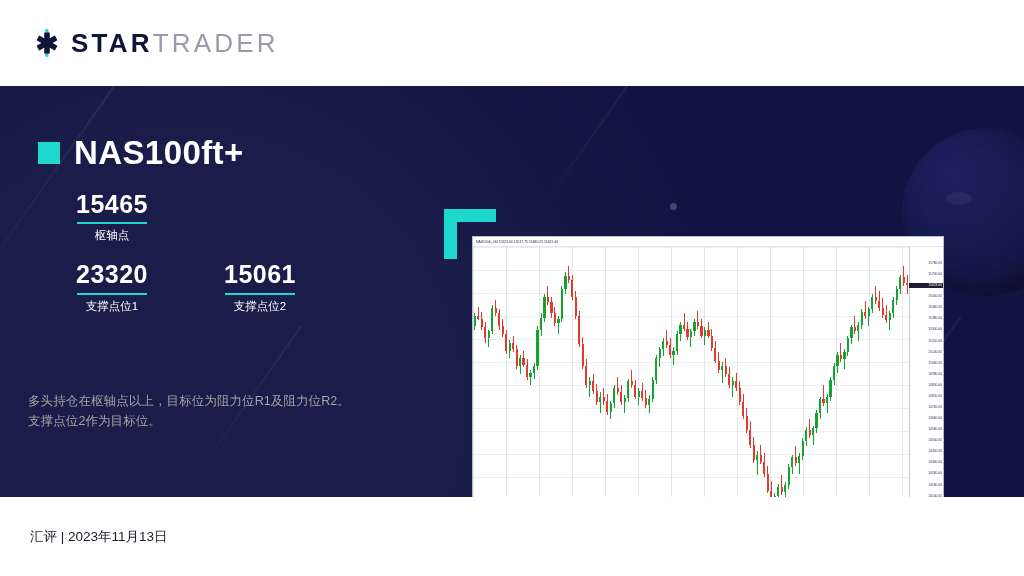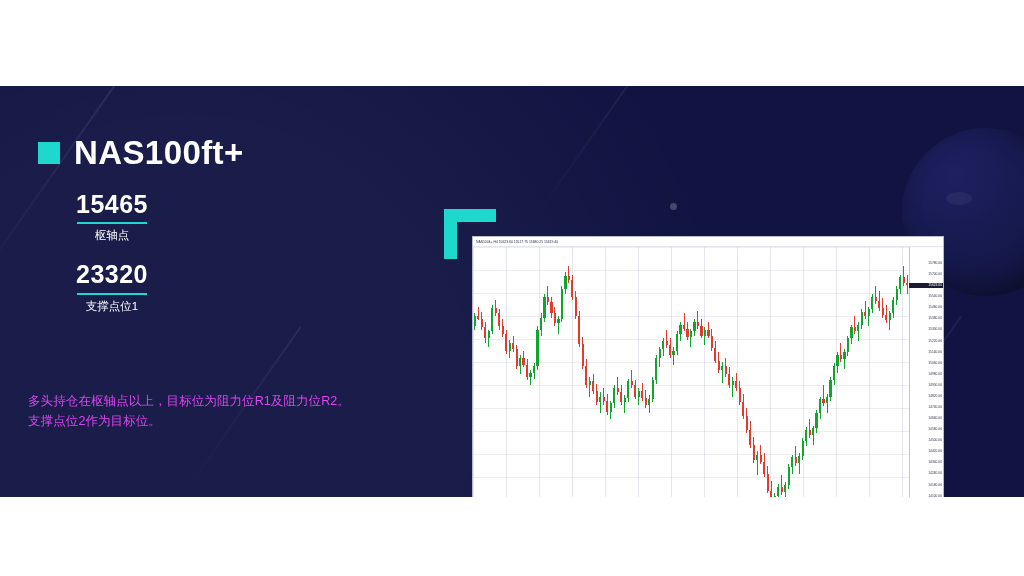--- a/index.html
+++ b/index.html
@@ -63,21 +63,21 @@
   .lvl-row { display: flex; }
   .lvl {
     width: 148px; text-align: center; margin-bottom: 18px;
   }
   .lvl-num { color: #ffffff; font-size: 25px; font-weight: 700; letter-spacing: 0.5px; line-height: 1.05; }
   .lvl-rule { width: 70px; height: 2px; background: #1fd8cd; margin: 5px auto 4px; }
   .lvl-label { color: #ffffff; font-size: 11.5px; font-weight: 400; }
 
   .analysis { position: absolute; left: 28px; top: 306px; width: 400px; }
   .analysis-title { color: #ff2d87; font-size: 13px; font-weight: 700; margin-bottom: 8px; }
-  .analysis-body { color: #d946ef; font-size: 12.6px; line-height: 1.55; font-weight: 400; }
+  .analysis-body { color: #a3a3a3; font-size: 12.6px; line-height: 1.55; font-weight: 400; }
 
   
   .bracket { position: absolute; }
   .bracket span { position: absolute; background: #1fd8cd; display: block; }
   .br-tl { left: 444px; top: 123px; width: 52px; height: 50px; }
   .br-tl .h { left: 0; top: 0; width: 52px; height: 13px; }
   .br-tl .v { left: 0; top: 0; width: 13px; height: 50px; }
 
   .chart-panel {
     position: absolute; left: 472px; top: 150px; width: 472px; height: 296px;
@@ -120,20 +120,37 @@
     position: absolute; left: 0; top: 497px; width: 1024px; height: 79px;
     background: #ffffff; display: flex; align-items: center;
   }
   .footer-text { margin-left: 30px; color: #1c1c28; font-size: 13.5px; }
 </style>
 </head>
 <body>
 
 <div class="page">
 
+  <div class="header">
+    <div class="logo-wrap">
+      <div class="logo-mark">
+        <svg width="34" height="34" viewBox="0 0 34 34" aria-hidden="true">
+          <rect x="15.2" y="3.2" width="3.2" height="4.2" fill="#1fd8cd"></rect>
+          <rect x="15.2" y="26.6" width="3.2" height="4.2" fill="#1fd8cd"></rect>
+          <rect x="14.2" y="6.5" width="5.6" height="21" rx="0.6" fill="#111338"></rect>
+          <rect x="14.2" y="6.5" width="5.6" height="21" rx="0.6" fill="#111338" transform="rotate(60 17 17)"></rect>
+          <rect x="14.2" y="6.5" width="5.6" height="21" rx="0.6" fill="#111338" transform="rotate(120 17 17)"></rect>
+        </svg>
+      </div>
+      <div class="logo-text">
+        <span class="logo-star">STAR</span>
+        <span class="logo-trader">TRADER</span>
+      </div>
+    </div>
+  </div>
 
   <div class="panel">
     <div class="planet"></div>
     <div class="dot" style="left:670px; top:117px; width:7px; height:7px;"></div>
     <div class="dot" style="left:905px; top:300px; width:4px; height:4px; background:rgba(255,255,255,0.14);"></div>
 
     <div class="streak" style="left:120px; top:-10px; height:300px; opacity:.6;"></div>
     <div class="streak" style="left:300px; top:240px; height:200px; opacity:.5;"></div>
     <div class="streak" style="left:640px; top:-20px; height:180px; opacity:.5;"></div>
     <div class="streak" style="left:960px; top:230px; height:190px; opacity:.45;"></div>
@@ -151,20 +168,25 @@
           <div class="lvl-label">枢轴点</div>
         </div>
       </div>
       <div class="lvl-row">
       </div>
       <div class="lvl-row">
         <div class="lvl">
           <div class="lvl-num">23320</div>
           <div class="lvl-rule"></div>
           <div class="lvl-label">支撑点位1</div>
+        </div>
+        <div class="lvl">
+          <div class="lvl-num">15061</div>
+          <div class="lvl-rule"></div>
+          <div class="lvl-label">支撑点位2</div>
         </div>
       </div>
     </div>
 
     <div class="analysis">
       <div class="analysis-body">多头持仓在枢轴点以上，目标位为阻力位R1及阻力位R2。</div>
       <div class="analysis-body">支撑点位2作为目标位。</div>
     </div>
 
     <div class="bracket br-tl">
@@ -702,14 +724,17 @@
           <div class="price-tick" style="top: 214.4px;">14340.00</div>
           <div class="price-tick" style="top: 225.477px;">14260.00</div>
           <div class="price-tick" style="top: 236.554px;">14180.00</div>
           <div class="price-tick" style="top: 247.631px;">14100.00</div>
           <div class="price-now" style="top: 35.7708px;">15623.60</div>
         </div>
 
     </div>
   </div>
 
+  <div class="footer">
+    <div class="footer-text">汇评 | 2023年11月13日</div>
+  </div>
 
 </div>
 
 </body></html>

